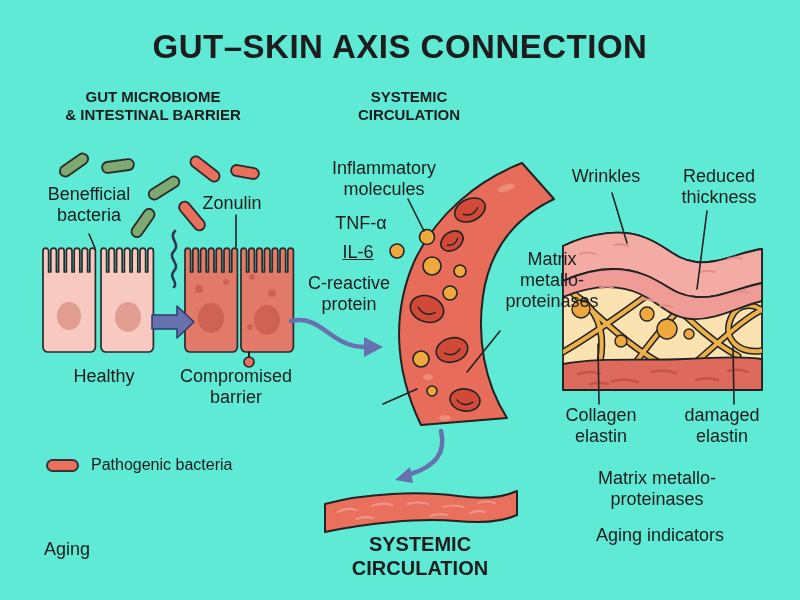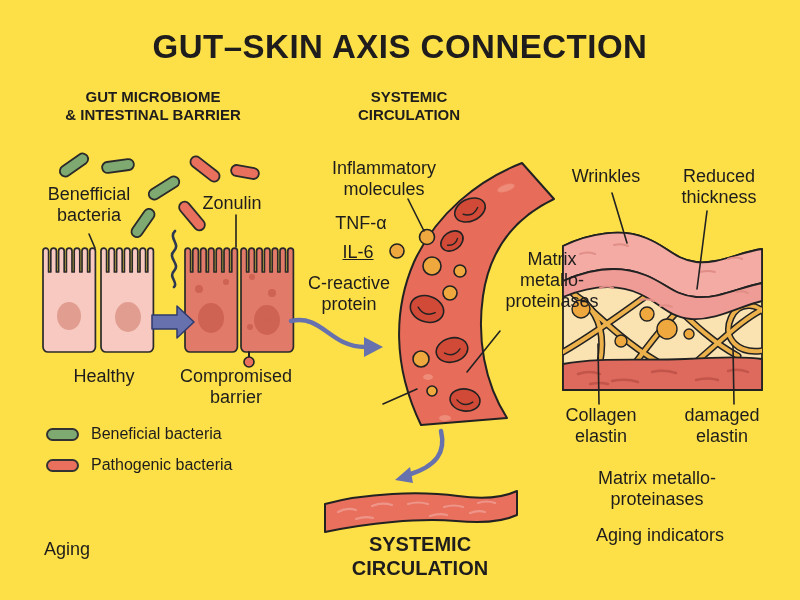--- a/index.html
+++ b/index.html
@@ -1,17 +1,17 @@
 <!DOCTYPE html>
 <html><head>
 <meta charset="utf-8">
 <style>
   html,body{margin:0;padding:0;}
   body{background:#faf5ed;font-family:"Liberation Sans",sans-serif;}
-  #stage{position:relative;width:800px;height:600px;background:#fde047;overflow:hidden;color:#1e1c1c;}
+  #stage{position:relative;width:800px;height:600px;background:#5eead4;overflow:hidden;color:#1e1c1c;}
   #art{position:absolute;left:0;top:0;}
   .lbl{position:absolute;transform:translateX(-50%);text-align:center;
        font-size:18px;line-height:1.18;white-space:pre-line;color:#1e1c1c;}
   .lbl-left{position:absolute;font-size:18px;line-height:1.18;color:#1e1c1c;}
   .title{position:absolute;left:400px;top:28px;transform:translateX(-50%);
          font-size:33px;font-weight:bold;letter-spacing:.5px;white-space:nowrap;}
   .heading{position:absolute;transform:translateX(-50%);text-align:center;
            font-size:15px;font-weight:bold;line-height:1.2;white-space:pre-line;}
   .big{font-size:20px;font-weight:bold;}
   .legend-row{position:absolute;display:flex;align-items:center;gap:12px;}
@@ -252,23 +252,19 @@
   <div class="lbl" style="left:719px;top:166px;">Reduced
 thickness</div>
   <div class="lbl" style="left:601px;top:405px;">Collagen
 elastin</div>
   <div class="lbl" style="left:722px;top:405px;">damaged
 elastin</div>
   <div class="lbl" style="left:657px;top:468px;">Matrix metallo-
 proteinases</div>
   <div class="lbl" style="left:660px;top:525px;">Aging indicators</div>
 
-  <div class="legend-row" style="left:46px;top:425px;">
-    <span class="pill" style="background:#7ea970;"></span>
-    <span>Beneficial bacteria</span>
-  </div>
   <div class="legend-row" style="left:46px;top:456px;">
     <span class="pill" style="background:#e8705c;"></span>
     <span>Pathogenic bacteria</span>
   </div>
   <div class="lbl-left" style="left:44px;top:539px;">Aging</div>
 
 </div>
 
 </body></html>

